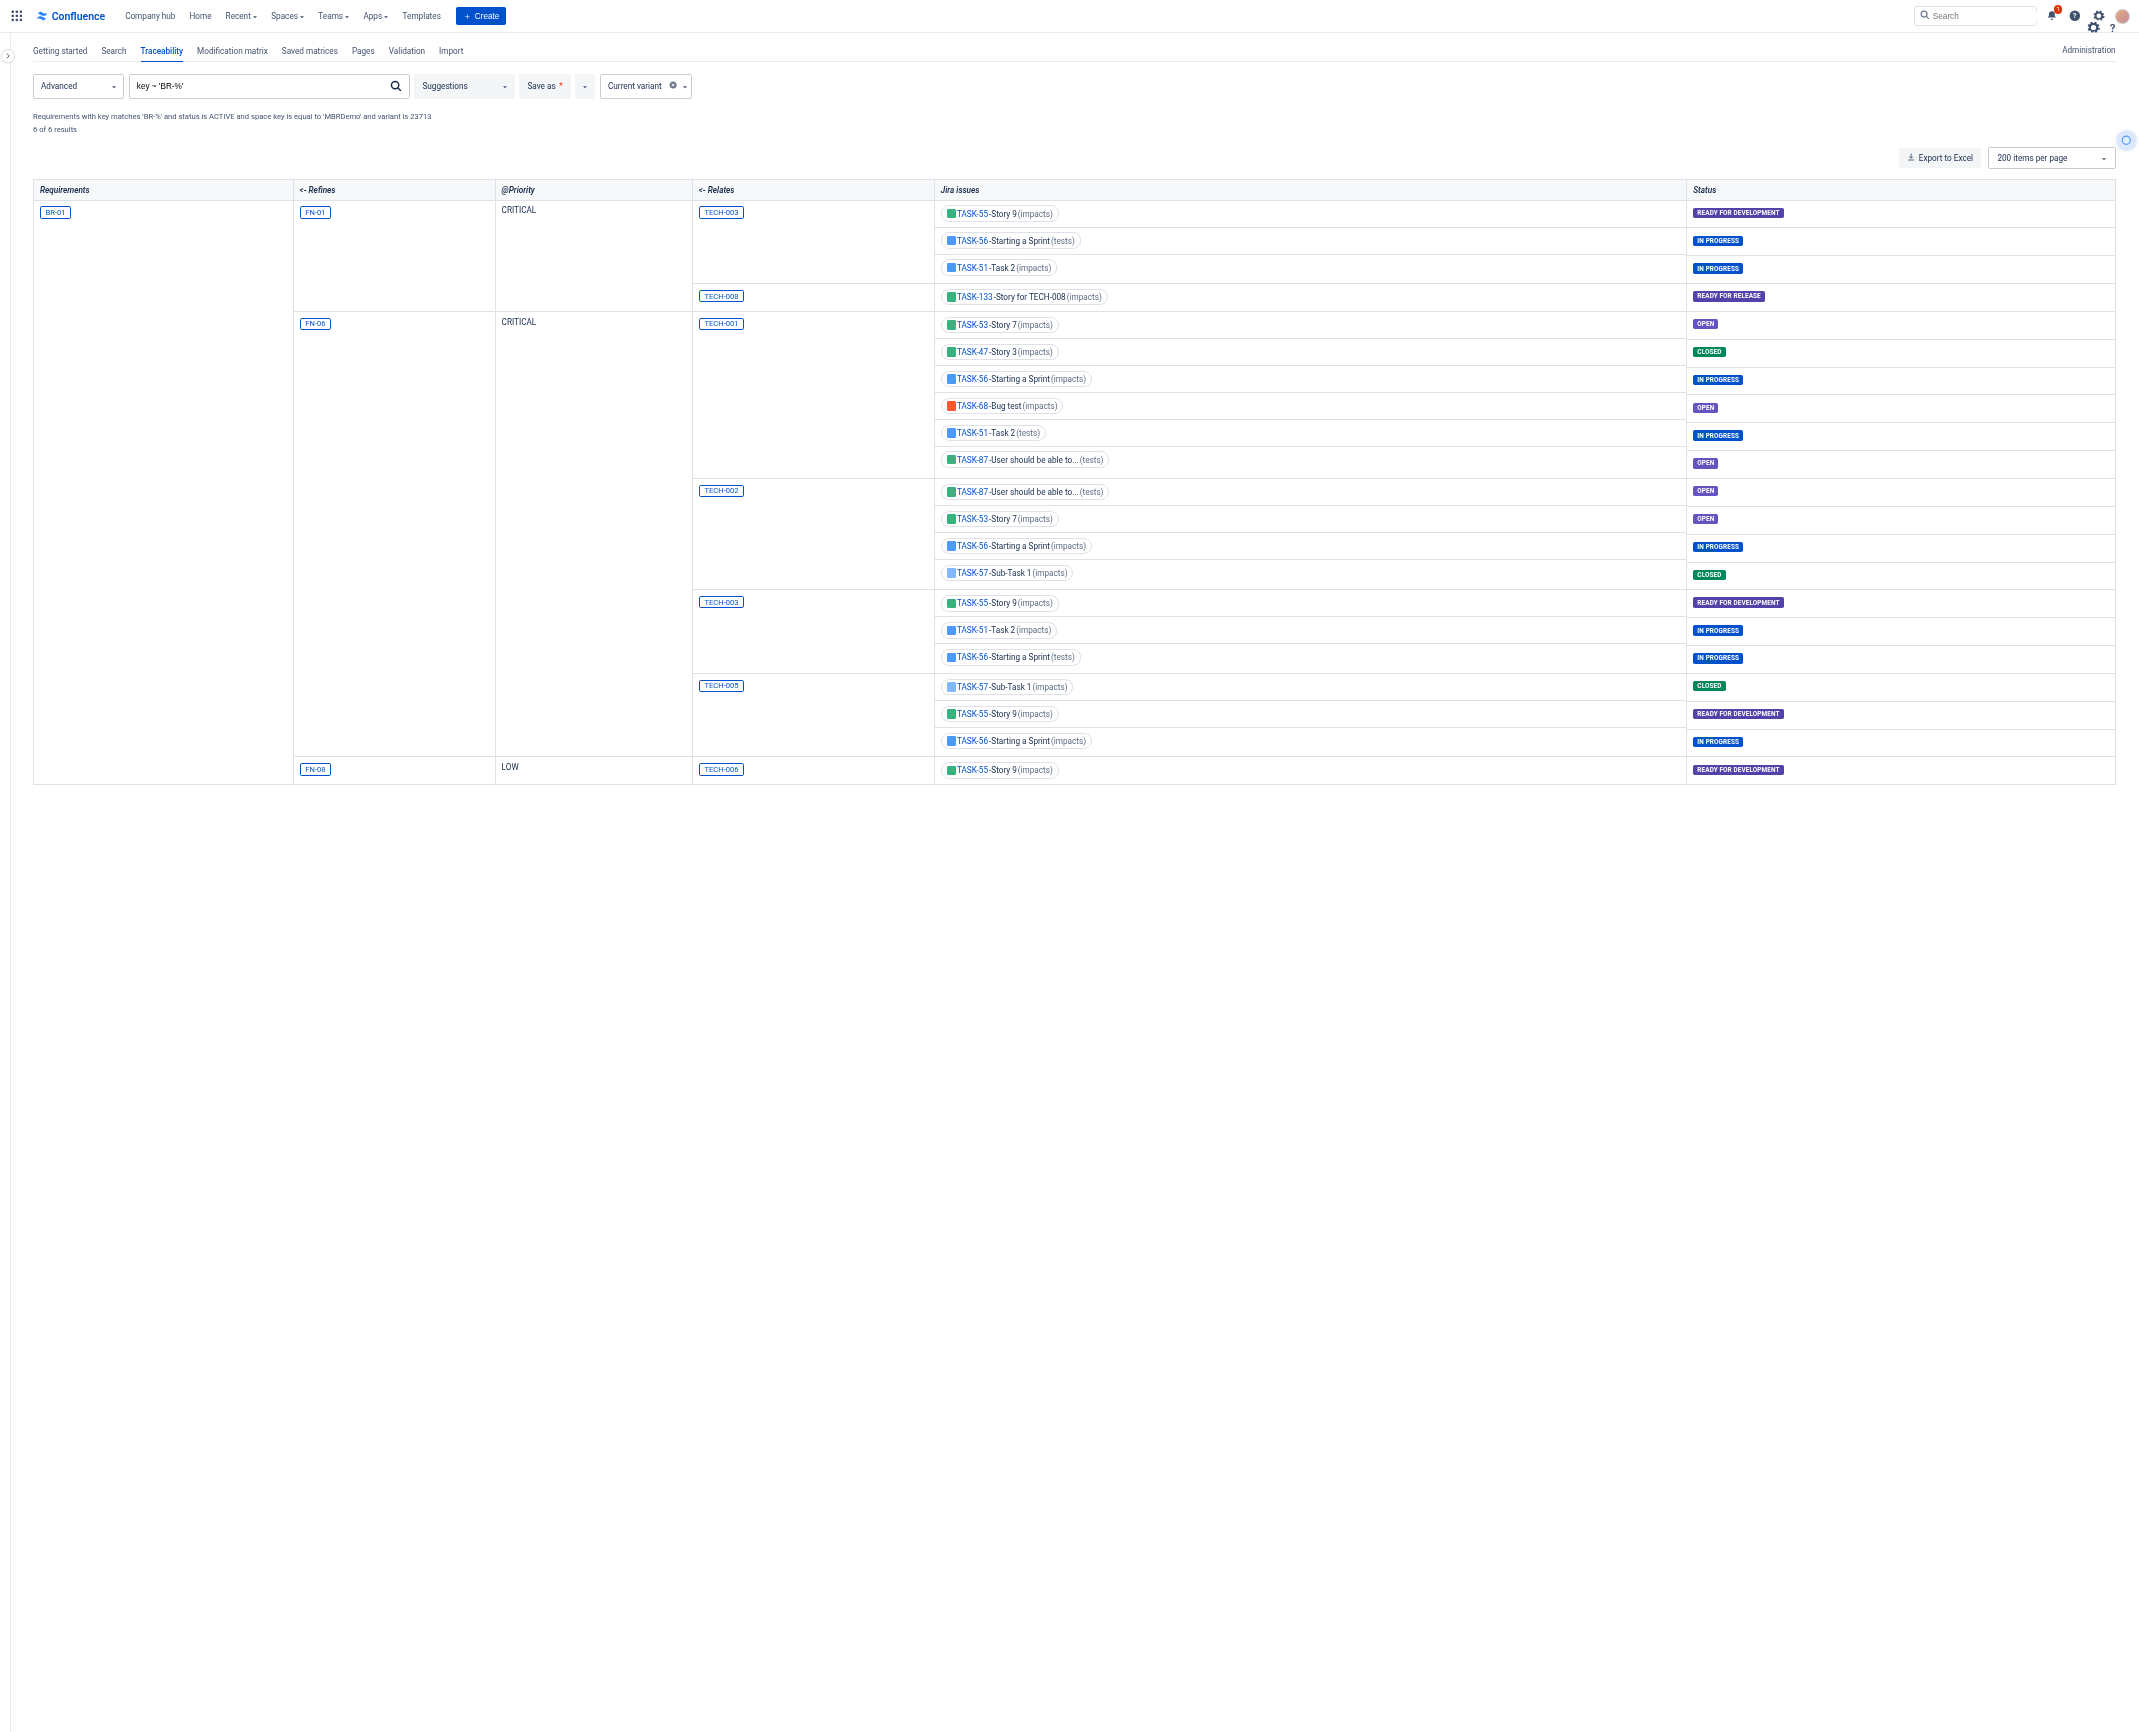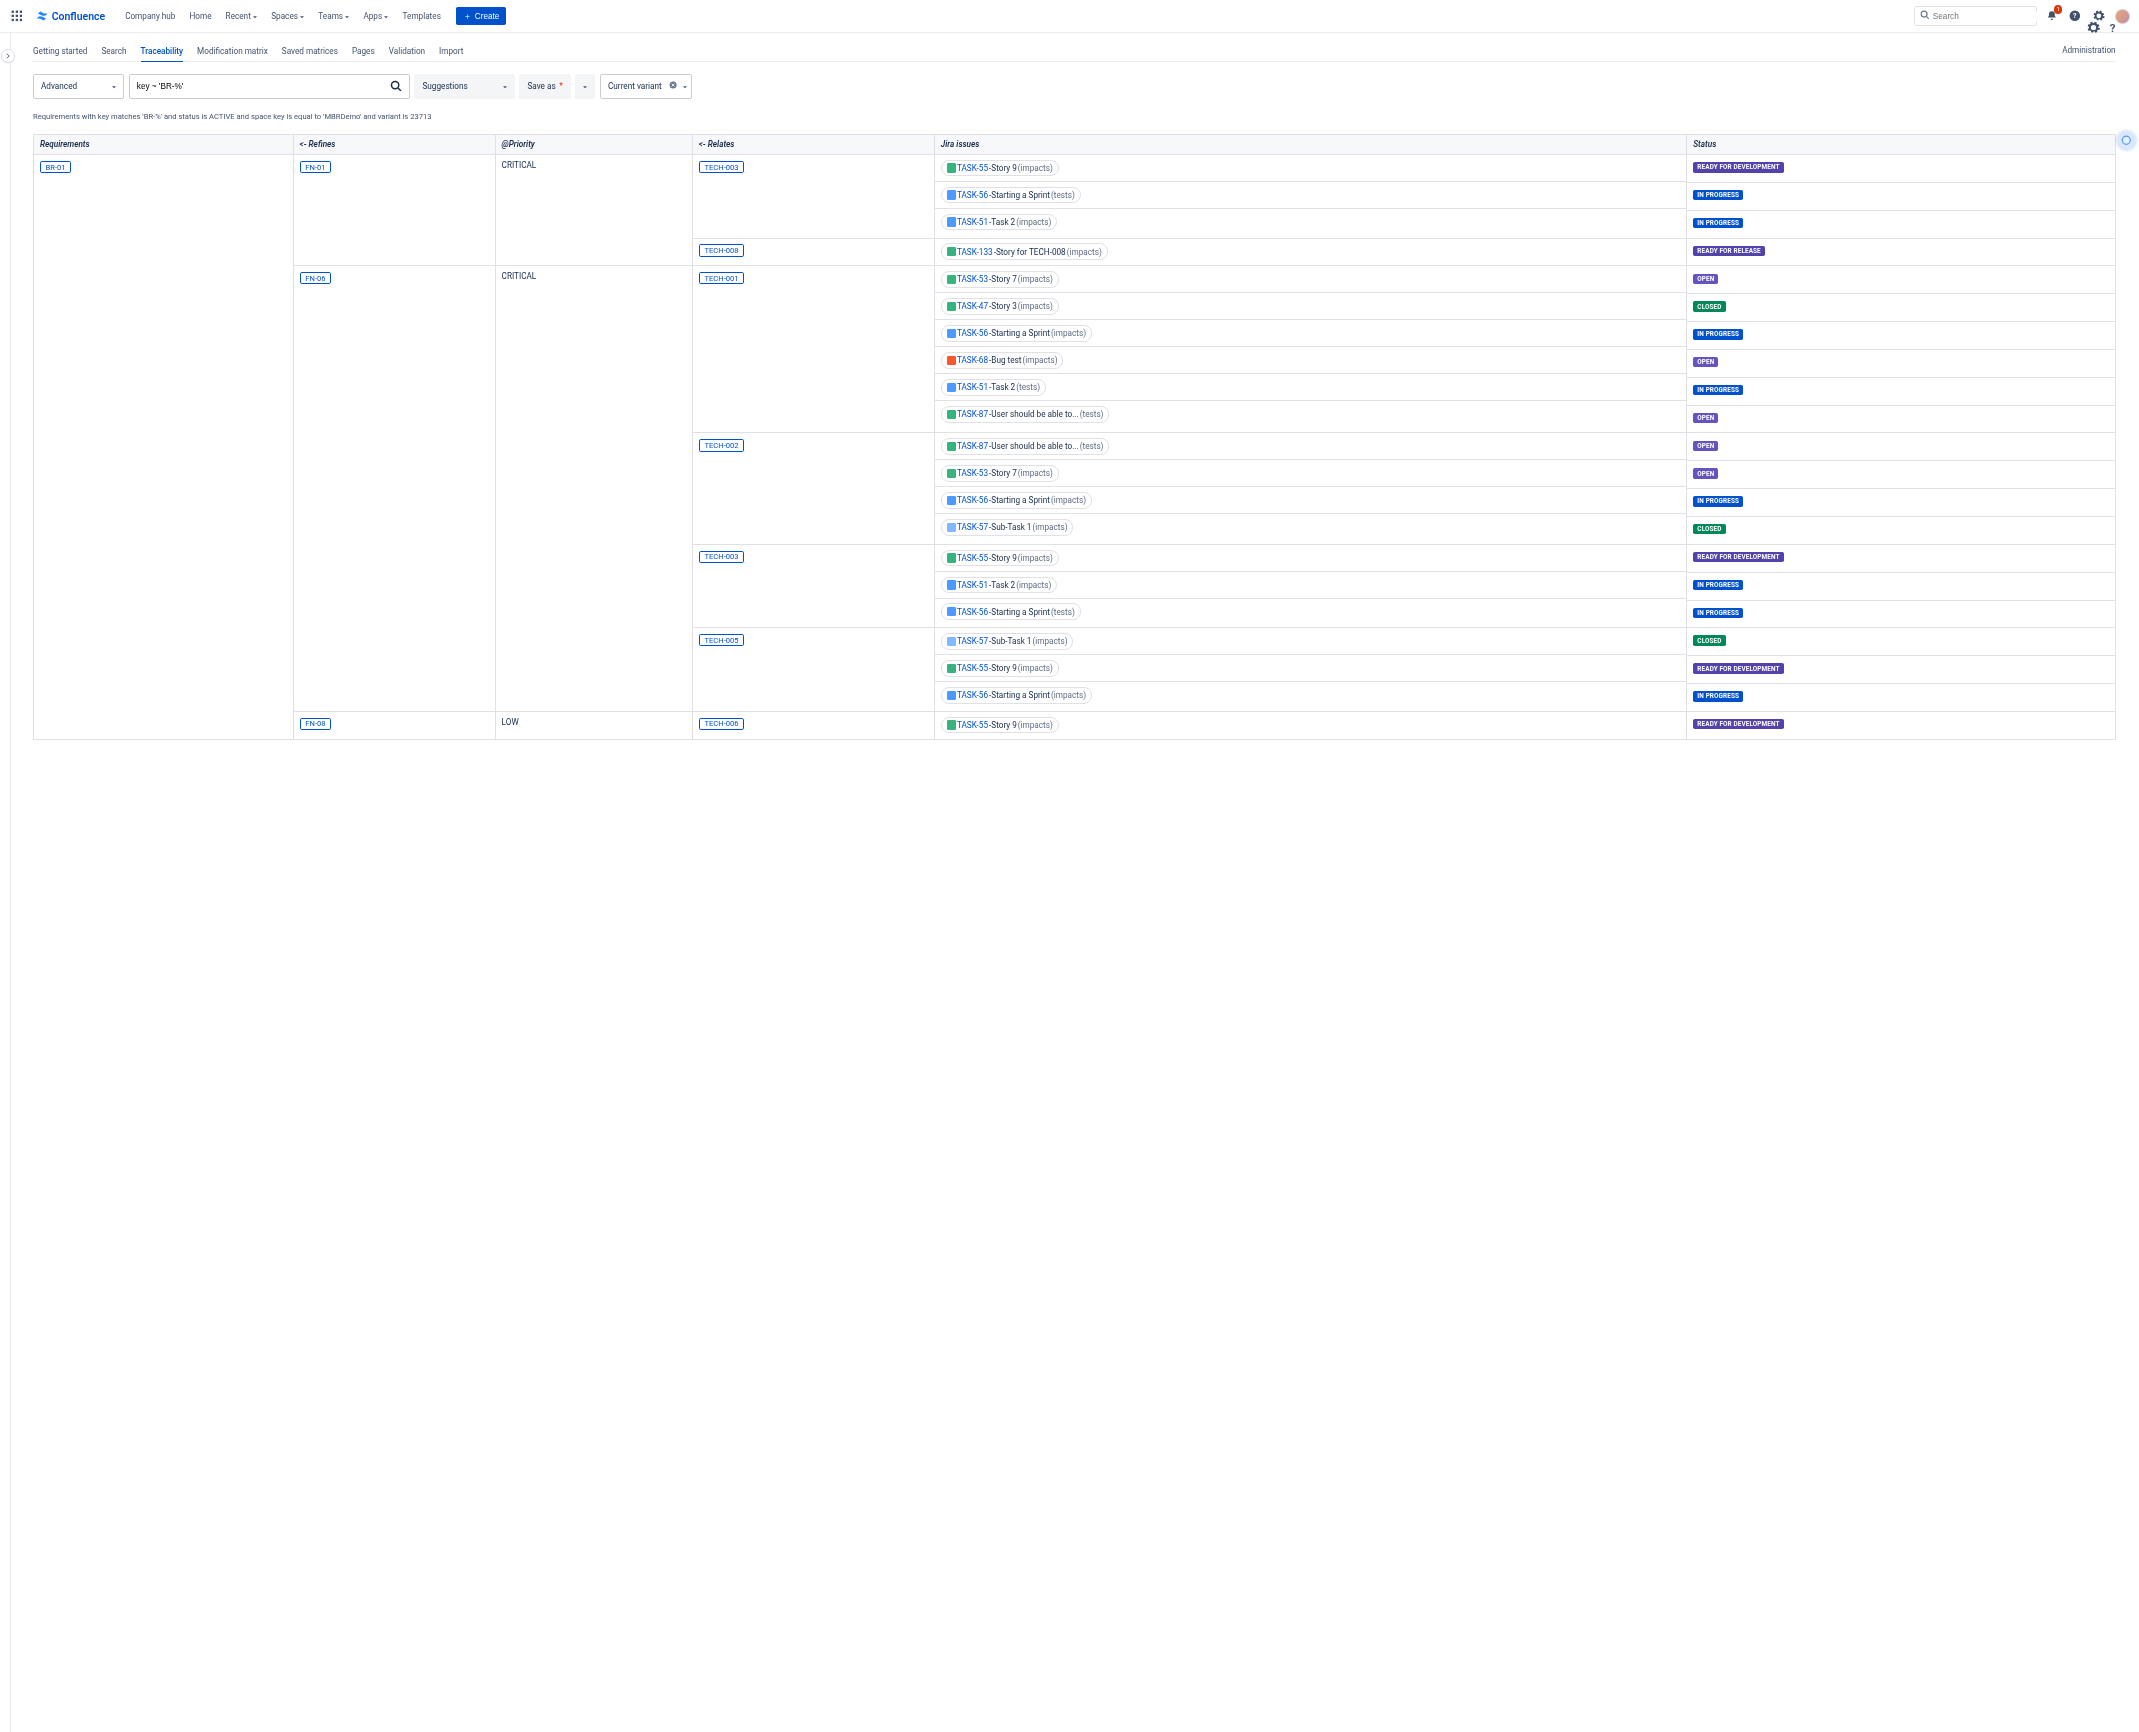--- a/index.html
+++ b/index.html
@@ -252,22 +252,37 @@
               <path d="M4.5 4.5l5 5M9.5 4.5l-5 5" stroke="#fff" stroke-width="1.5"></path>
             </svg>
         </span>
         <span class="chev"></span>
       </span>
     </div>
   </div>
 
   <div class="hints">
     <div>Requirements with key matches 'BR-%' and status is ACTIVE and space key is equal to 'MBRDemo' and variant is 23713</div>
-  </div>
-
+    <div>6 of 6 results</div>
+  </div>
+
+  <div class="table-toolbar">
+    <div class="toolbar-btn">
+      <span>
+        <svg width="8.2" height="8.2" viewBox="0 0 14 14" fill="none">
+            <path d="M7 1v8M4 6l3 3 3-3M2 12h10" stroke="#42526e" stroke-width="1.5"></path>
+          </svg>
+      </span>
+      <span>Export to Excel</span>
+    </div>
+    <div class="page-size">
+      <span>200 items per page</span>
+      <span class="chev"></span>
+    </div>
+  </div>
 
   <table>
     <thead>
         <tr id="thead-row">
           <th>Requirements</th>
           <th>&lt;- Refines</th>
           <th>@Priority</th>
           <th>&lt;- Relates</th>
           <th>Jira issues</th>
           <th>Status</th>

